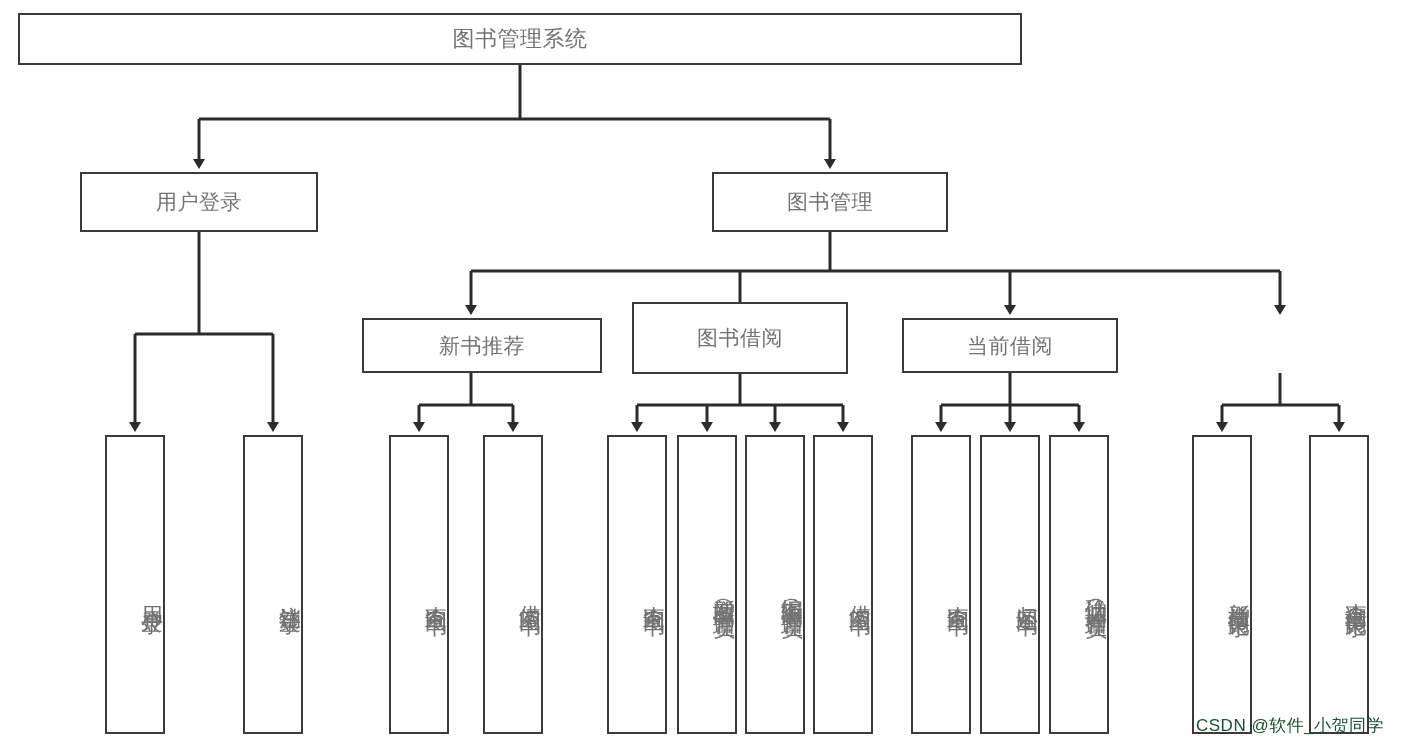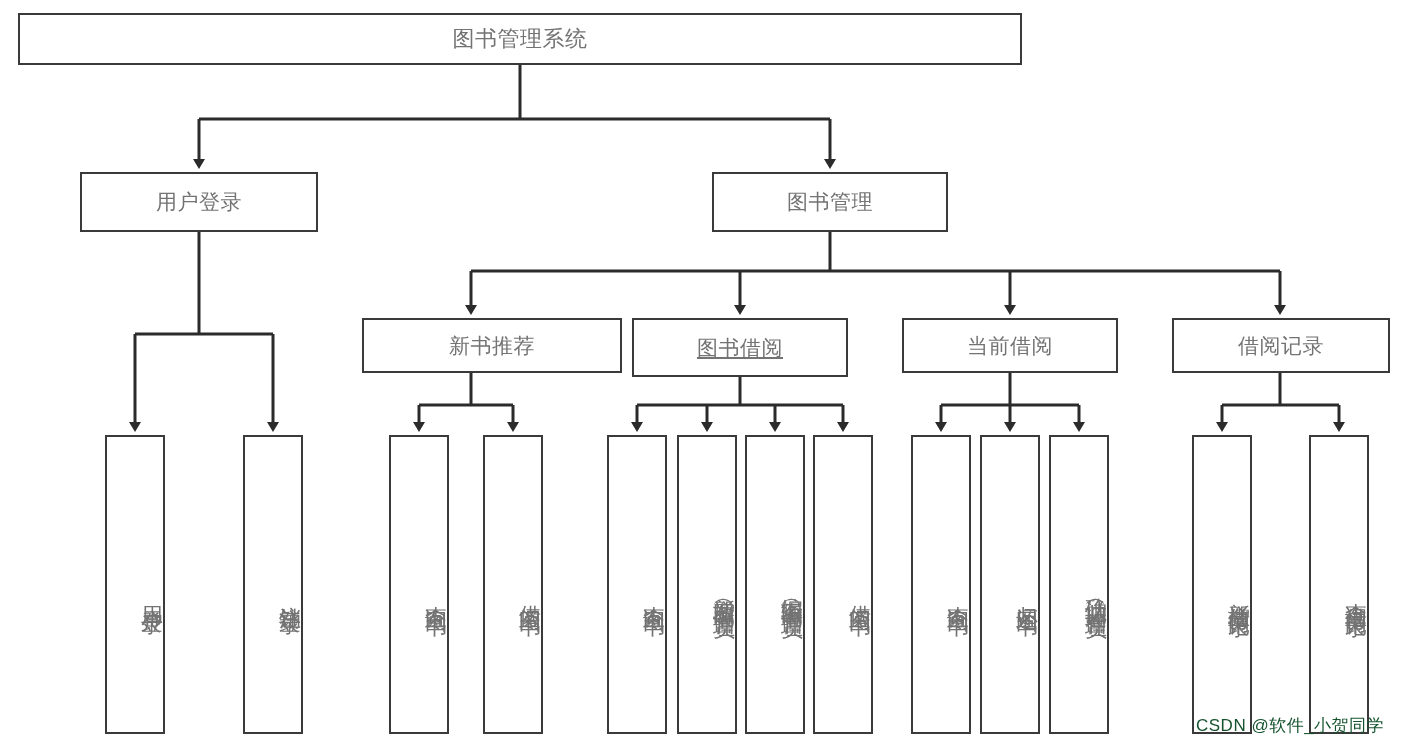--- a/index.html
+++ b/index.html
@@ -129,31 +129,28 @@
     <span>图书管理系统</span>
   </div>
 
   <div class="node h" style="left:80px; top:172px; width:238px; height:60px;">
     <span>用户登录</span>
   </div>
   <div class="node h" style="left:712px; top:172px; width:236px; height:60px;">
     <span>图书管理</span>
   </div>
 
-  <div class="node h" style="left:362px; top:318px; width:260px; height:55px;">
+  <div class="node h" style="left:362px; top:318px; width:240px; height:55px;">
     <span>新书推荐</span>
   </div>
-  <div class="node h" style="left:632px; top:318px; width:216px; height:59px;text-decoration:underline;">
+  <div class="node h" style="left:632px; top:302px; width:216px; height:72px;">
     <span>图书借阅</span>
   </div>
   <div class="node h" style="left:902px; top:318px; width:216px; height:55px;">
     <span>当前借阅</span>
-  </div>
-  <div class="node h" style="left:1172px; top:318px; width:218px; height:55px;">
-    <span>借阅记录</span>
   </div>
 
   <div class="node v" style="left:105px; top:435px; width:60px; height:299px;">
     <span class="vtext">用户登录</span>
   </div>
   <div class="node v" style="left:243px; top:435px; width:60px; height:299px;">
     <span class="vtext">注销登录</span>
   </div>
 
   <div class="node v" style="left:389px; top:435px; width:60px; height:299px;">

